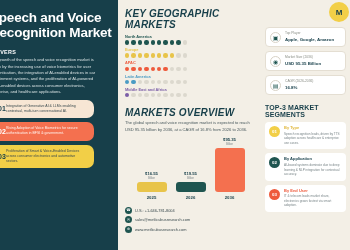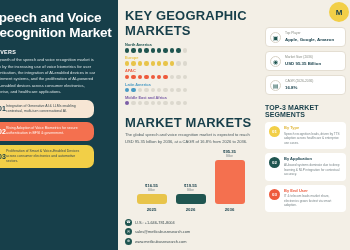--- a/index.html
+++ b/index.html
@@ -70,23 +70,24 @@
 
   
   .center-col {
     width:145px; height:250px;
     padding:8px 7px 4px 7px;
     flex-shrink:0;
     display:flex; flex-direction:column;
   }
   .sec-title {
     color:#173F4A;
-    font-size:13px;
+    font-size:10px;
     font-weight:bold;
     letter-spacing:0.2px;
+    font-style:italic;
   }
   .geo-list { margin-top:4px; }
   .geo-row { margin-bottom:2.5px; }
   .geo-name { font-size:3.9px; font-weight:bold; margin-bottom:1.3px; }
   .dots { display:flex; gap:2px; }
   .dot { width:4.4px; height:4.4px; border-radius:50%; background:#DCD8CE; }
 
   .mo-block { margin-top:7px; }
   .mo-text {
     color:#4A5A5E;
@@ -273,21 +274,21 @@
           <span class="dot"></span>
           <span class="dot"></span>
           <span class="dot"></span>
           <span class="dot"></span>
           <span class="dot"></span>
         </div>
       </div>
     </div>
 
   <div class="mo-block">
-    <div class="sec-title">MARKET MARKETS</div>
+    <div class="sec-title">MARKETS OVERVIEW</div>
     <div class="mo-text">The global speech and voice recognition market is expected to reach USD 95.35 billion by 2036, at a CAGR of 16.8% from 2026 to 2036.</div>
   </div>
 
   <div class="chart" id="bar-chart">
       <div class="bar-col">
         <div class="bar-val">$16.55</div>
         <div class="bar-unit">Billion</div>
         <div class="bar" style="height: 10px; background: rgb(232, 196, 74);"></div>
         <div class="bar-year">2025</div>
       </div>

